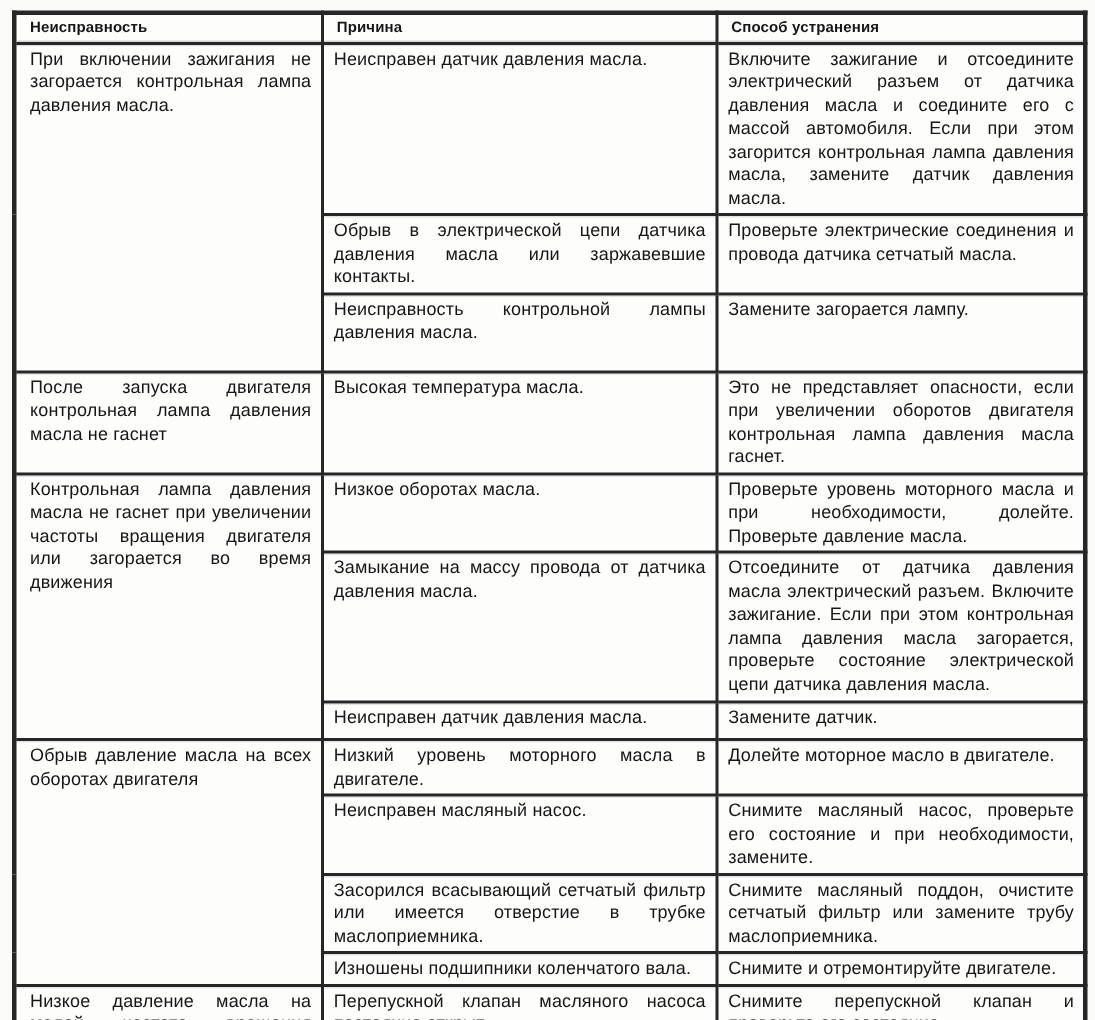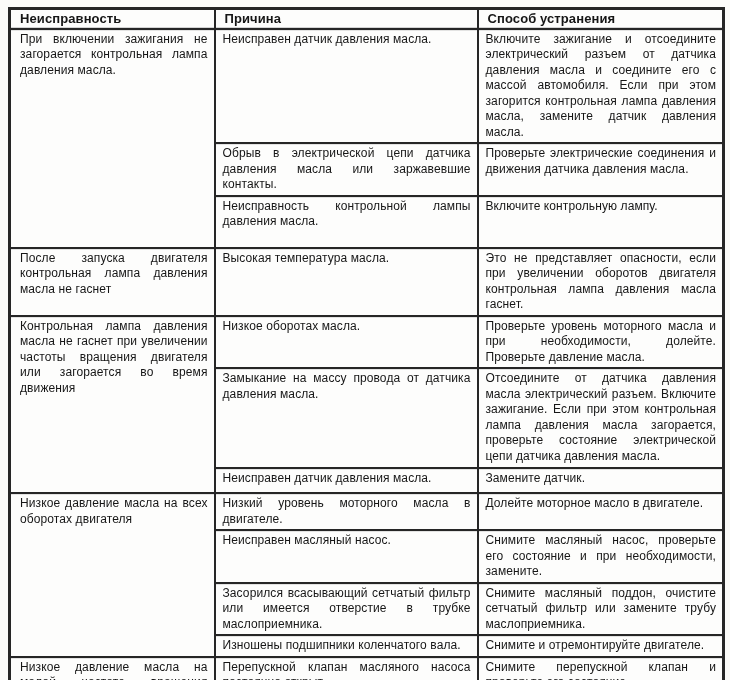--- a/index.html
+++ b/index.html
@@ -34,21 +34,21 @@
     vertical-align: top;
     text-align: justify;
     font-size: 12px;
     line-height: 15.5px;
     padding: 2px 6px 2px 7px;
     letter-spacing: 0.1px;
     overflow: hidden;
   }
   th {
     font-weight: bold;
-    font-size: 13px;
+    font-size: 10px;
     text-align: left;
     vertical-align: middle;
     padding: 1px 6px 1px 9px;
     height: 20px;
     
     box-shadow: inset 0 -1px 0 rgba(90,90,90,0.25);
   }
   td { box-shadow: inset 0 1px 0 rgba(110,110,110,0.18); }
   td.fault { padding-left: 9px; }
 </style>
@@ -71,25 +71,25 @@
     </thead>
     <tbody>
 
       <tr style="height:97px">
         <td class="fault" rowspan="3">При включении зажигания не загорается контрольная лампа давления масла.</td>
         <td class="cause">Неисправен датчик давления масла.</td>
         <td class="remedy">Включите зажигание и отсоедините электрический разъем от датчика давления масла и соедините его с массой автомобиля. Если при этом загорится контрольная лампа давления масла, замените датчик давления масла.</td>
       </tr>
       <tr style="height:35px">
         <td class="cause">Обрыв в электрической цепи датчика давления масла или заржавевшие контакты.</td>
-        <td class="remedy">Проверьте электрические соединения и движения датчика давления масла.</td>
+        <td class="remedy">Проверьте электрические соединения и провода датчика сетчатый масла.</td>
       </tr>
       <tr style="height:52px">
         <td class="cause">Неисправность контрольной лампы давления масла.</td>
-        <td class="remedy">Включите контрольную лампу.</td>
+        <td class="remedy">Замените загорается лампу.</td>
       </tr>
 
       <tr style="height:53px">
         <td class="fault">После запуска двигателя контрольная лампа давления масла не гаснет</td>
         <td class="cause">Высокая температура масла.</td>
         <td class="remedy">Это не представляет опасности, если при увеличении оборотов двигателя контрольная лампа давления масла гаснет.</td>
       </tr>
 
       <tr style="height:50px">
         <td class="fault" rowspan="3">Контрольная лампа давления масла не гаснет при увеличении частоты вращения двигателя или загорается во время движения</td>
@@ -99,21 +99,21 @@
       <tr style="height:100px">
         <td class="cause">Замыкание на массу провода от датчика давления масла.</td>
         <td class="remedy">Отсоедините от датчика давления масла электрический разъем. Включите зажигание. Если при этом контрольная лампа давления масла загорается, проверьте состояние электрической цепи датчика давления масла.</td>
       </tr>
       <tr style="height:25px">
         <td class="cause">Неисправен датчик давления масла.</td>
         <td class="remedy">Замените датчик.</td>
       </tr>
 
       <tr style="height:34px">
-        <td class="fault" rowspan="4">Низкое давление масла на всех оборотах двигателя</td>
+        <td class="fault" rowspan="4">Обрыв давление масла на всех оборотах двигателя</td>
         <td class="cause">Низкий уровень моторного масла в двигателе.</td>
         <td class="remedy">Долейте моторное масло в двигателе.</td>
       </tr>
       <tr style="height:35px">
         <td class="cause">Неисправен масляный насос.</td>
         <td class="remedy">Снимите масляный насос, проверьте его состояние и при необходимости, замените.</td>
       </tr>
       <tr style="height:49px">
         <td class="cause">Засорился всасывающий сетчатый фильтр или имеется отверстие в трубке маслоприемника.</td>
         <td class="remedy">Снимите масляный поддон, очистите сетчатый фильтр или замените трубу маслоприемника.</td>

